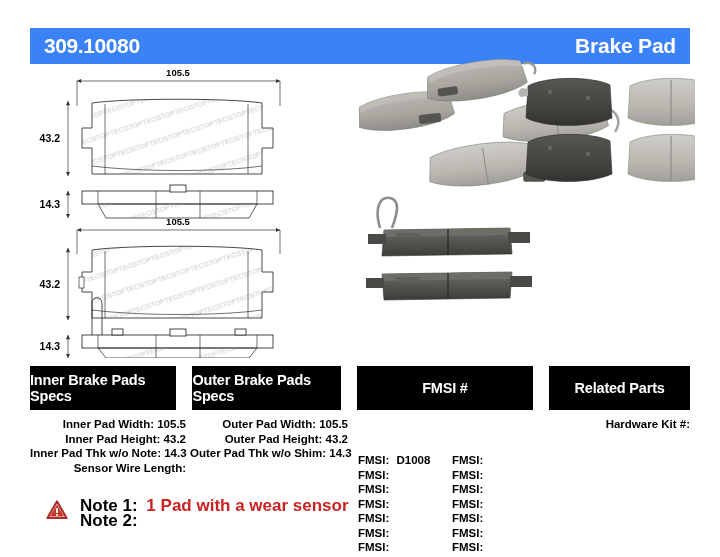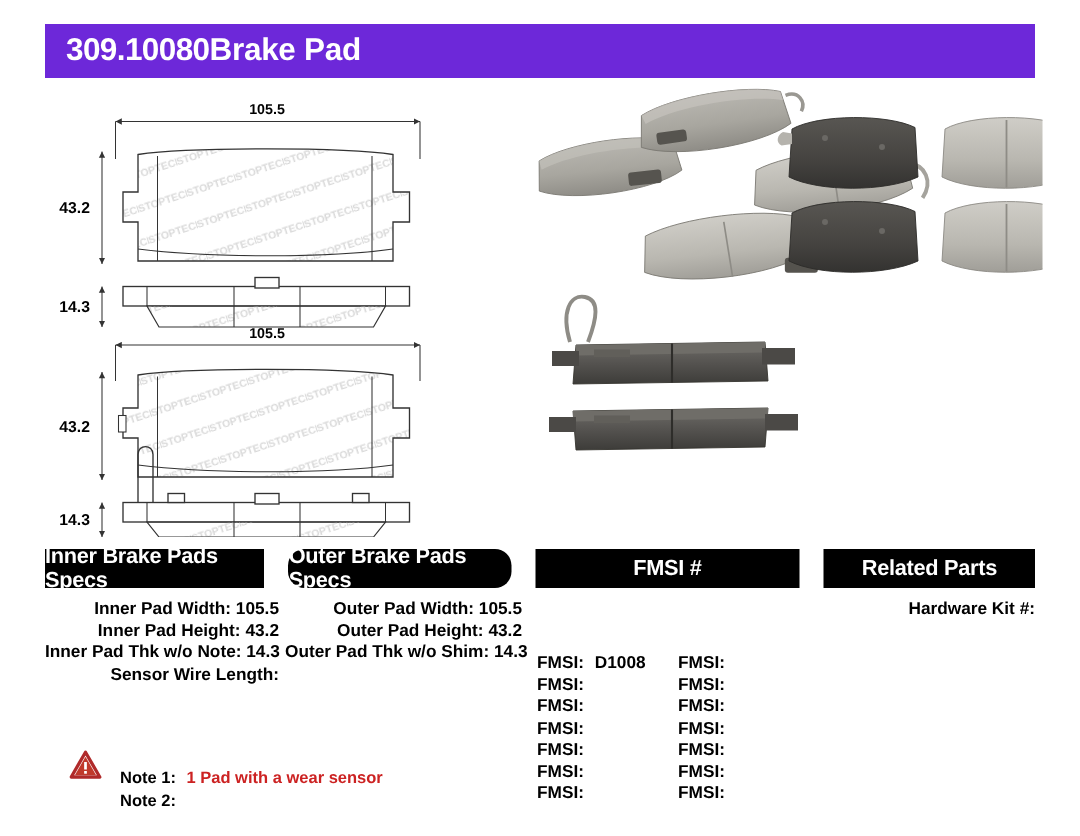--- a/index.html
+++ b/index.html
@@ -6,52 +6,52 @@
   html, body {
     width: 720px; height: 557px;
     background: #ffffff;
     font-family: "Liberation Sans", sans-serif;
     overflow: hidden;
   }
   .page { position: relative; width: 720px; height: 557px; background:#fff; }
 
   
   .header-bar {
-    position: absolute; left: 30px; top: 16px;
+    position: absolute; left: 30px; top: 28px;
     width: 660px; height: 36px;
-    background: #6d28d9;
-    display: flex; align-items: center; 
+    background: #3b82f6;
+    display: flex; align-items: center; justify-content: space-between;
     padding: 0 14px;
   }
   .header-part {
     color: #ffffff; font-size: 21px; font-weight: bold;
     letter-spacing: -0.4px;
   }
   .header-title {
     color: #ffffff; font-size: 21px; font-weight: bold;
     letter-spacing: -0.2px;
   }
 
   
   .drawings { position: absolute; left: 30px; top: 58px; width: 320px; height: 300px; }
   .photos   { position: absolute; left: 350px; top: 58px; width: 345px; height: 300px; }
 
   svg { display:block; }
 
   
   .table { position: absolute; left: 30px; top: 366px; width: 660px; }
-  .thead { display: flex; height: 26px; gap: 16px; }
+  .thead { display: flex; height: 44px; gap: 16px; }
   .th {
     background: #000000; color:#fff;
     font-size: 14.5px; font-weight: bold;
     display:flex; align-items:center; justify-content:center;
     letter-spacing: -0.2px;
   }
   .th-inner { width: 156px; }
-  .th-outer { width: 158px; border-radius: 11px; }
+  .th-outer { width: 158px; }
   .th-fmsi  { width: 188px; }
   .th-rel   { width: 150px; }
 
   .tbody { display:flex; gap:4px; margin-top: 7px; font-size: 11.5px; font-weight: bold; color:#000; }
   .col-inner { width: 156px; }
   .col-outer { width: 158px; }
   .col-fmsi  { width: 188px; display:flex;margin-top:36px; }
   .col-rel   { width: 150px; }
 
   .spec-row { text-align: right; line-height: 14.5px; white-space: nowrap; }
@@ -62,21 +62,21 @@
   .fmsi-row .val { padding-left: 4px; }
 
   .rel-row { line-height: 14.5px; text-align:right; padding-left: 10px; }
 
   
   .notes {
     position: absolute; left: 46px; top: 498px;
     display: flex; align-items: flex-start; gap: 12px;
   }
   .warn-icon { margin-top: 2px; }
-  .note-lines { font-size: 11px; font-weight: bold; line-height: 15px; margin-top: 14px; }
+  .note-lines { font-size: 17px; font-weight: bold; line-height: 15px; }
   .note-label { color: #000; }
   .note-text  { color: #cc2222; padding-left: 4px; }
 </style>
 </head>
 <body>
 
 <div class="page">
 
   <div class="header-bar">
     <span class="header-part">309.10080</span>

